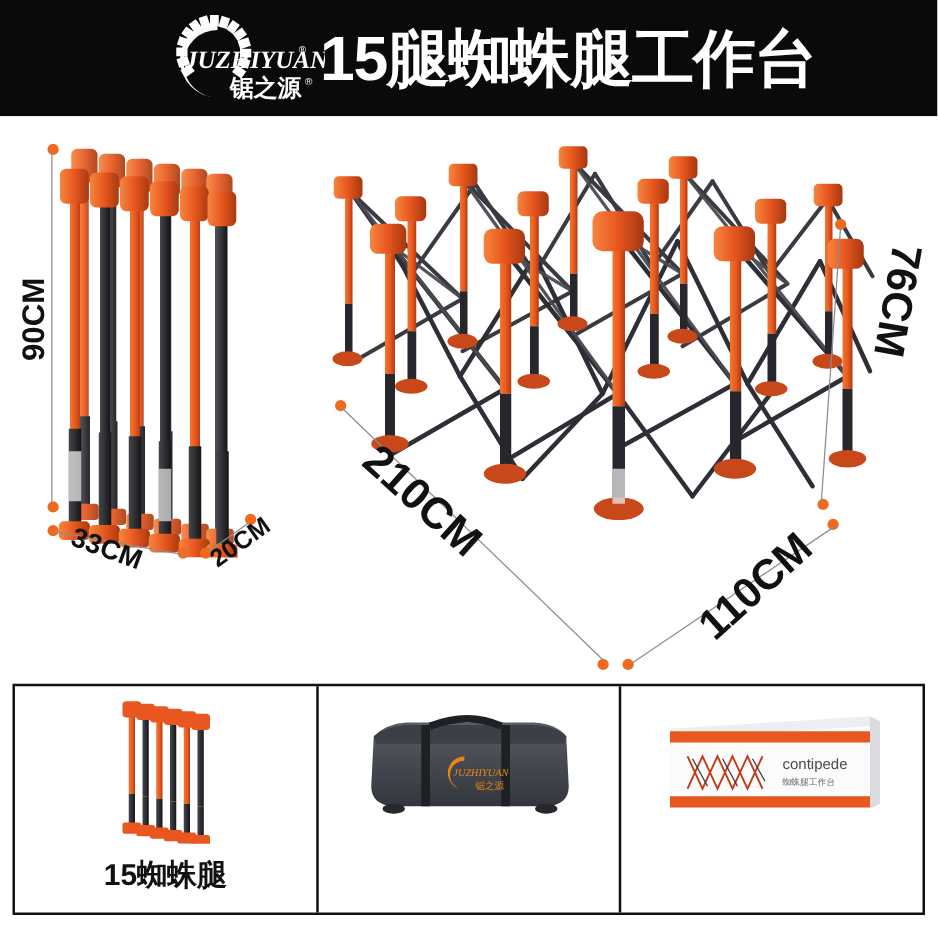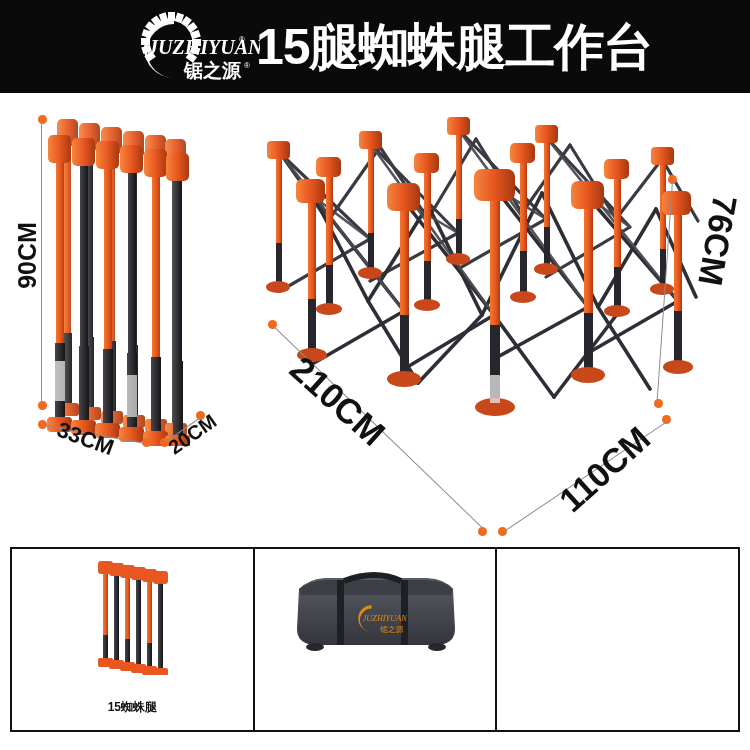--- a/index.html
+++ b/index.html
@@ -29,21 +29,21 @@
   #expanded{position:absolute;left:258px;top:8px;width:470px;height:330px;}
   #expanded svg{display:block;}
 
   
   #panels{position:absolute;left:10px;top:547px;width:730px;height:185px;
           border:2px solid #111;box-sizing:border-box;display:flex;}
   .cell{flex:1;position:relative;border-right:2px solid #111;box-sizing:border-box;}
   .cell:last-child{border-right:none;}
   .cellimg{position:absolute;left:0;right:0;top:6px;height:120px;}
   .celllabel{position:absolute;left:0;right:0;bottom:14px;text-align:center;
-             font-size:12px;font-weight:bold;color:#111;margin-top:36px;}
+             font-size:24px;font-weight:bold;color:#111;margin-top:36px;}
   .cellimg svg{display:block;margin:0 auto;}
 </style>
 </head>
 <body>
 
 <div id="header">
 
   <div id="logo">
     <svg width="132" height="72" viewBox="0 0 132 72">
       <g fill="#ffffff">
@@ -433,14 +433,32 @@
           <text x="14" y="32" font-family="'Liberation Serif',serif" font-size="15" font-style="italic" fill="#e8890f">JUZHIYUAN</text>
           <text x="46" y="52" font-family="'Liberation Sans',sans-serif" font-size="14" fill="#e8890f">锯之源</text>
         </g>
         <ellipse cx="30" cy="92" rx="9" ry="4" fill="#26282d"></ellipse>
         <ellipse cx="152" cy="92" rx="9" ry="4" fill="#26282d"></ellipse>
       </svg>
     </div>
   </div>
 
   <div class="cell">
+    <div class="cellimg">
+      <svg width="200" height="110" viewBox="0 0 200 110">
+        <polygon points="18,28 178,18 178,26 18,36" fill="#eceef0"></polygon>
+        <rect x="18" y="30" width="160" height="62" fill="#fbfbfc"></rect>
+        <rect x="18" y="30" width="160" height="9" fill="#e8571f"></rect>
+        <rect x="18" y="82" width="160" height="9" fill="#e8571f"></rect>
+        <polygon points="178,18 186,22 186,88 178,92" fill="#d9dbdf"></polygon>
+        <g stroke="#c23a1a" stroke-width="1.5" fill="none" transform="translate(30,46)">
+          <path d="M2 4 L14 30 L26 4 L38 30 L50 4 L62 30"></path>
+          <path d="M2 30 L14 4 L26 30 L38 4 L50 30 L62 4"></path>
+        </g>
+        <g stroke="#3a3a42" stroke-width="1" fill="none" transform="translate(30,46)">
+          <path d="M6 6 L18 28 M30 6 L42 28 M54 6 L64 24"></path>
+        </g>
+        <text x="108" y="60" font-family="'Liberation Sans',sans-serif" font-size="12" fill="#4a4a52">contipede</text>
+        <text x="108" y="73" font-family="'Liberation Sans','DejaVu Sans',sans-serif" font-size="7" fill="#6a6a72">蜘蛛腿工作台</text>
+      </svg>
+    </div>
   </div>
 </div>
 
 </body></html>

